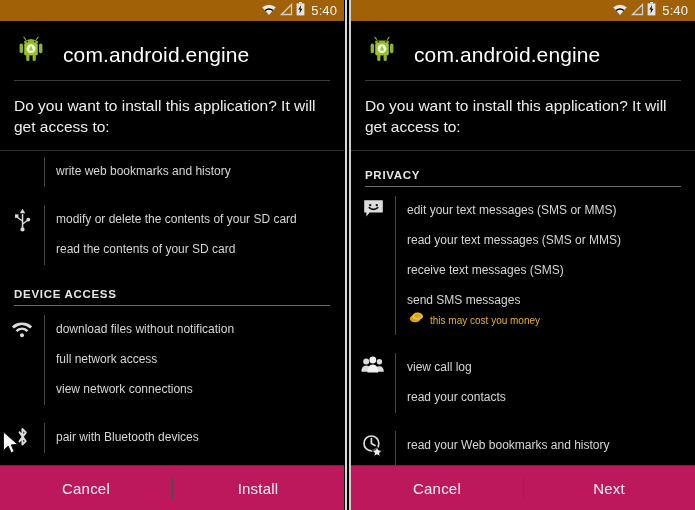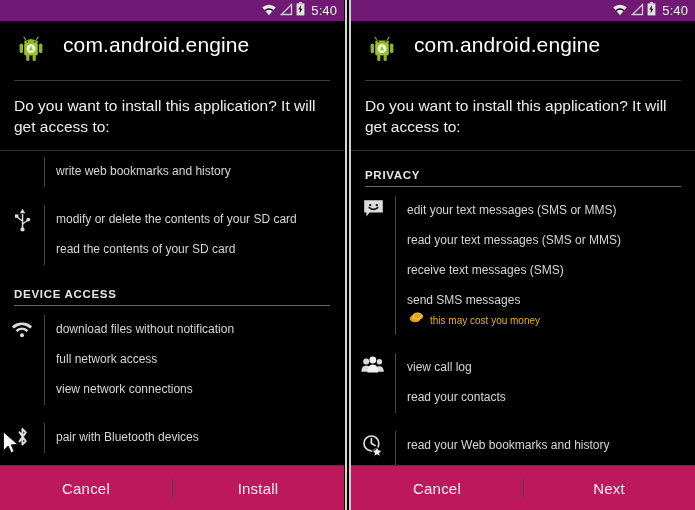--- a/index.html
+++ b/index.html
@@ -48,41 +48,41 @@
     position: absolute;
     left: 5px; top: 0;
     width: 2px; height: 510px;
     background: #cfcfcf;
   }
 
   
   .statusbar {
     height: 21px;
     flex: 0 0 21px;
-    background: #701a75;
+    background: #a16207;
     display: flex;
     align-items: center;
     justify-content: flex-end;
     padding-right: 7px;
     box-sizing: border-box;
     gap: 3px;
   }
   .statusbar .clock {
     font-size: 13px;
     color: #f2f2f2;
     letter-spacing: 0.1px;
     margin-left: 3px;
   }
   .sb-icon { display: block; }
 
   
   .app-header {
     flex: 0 0 auto;
     display: flex;
-    align-items: flex-start;
+    align-items: flex-end;
     padding: 12px 12px 13px 14px;
     box-sizing: border-box;
   }
   .app-icon {
     width: 34px; height: 34px;
     flex: 0 0 34px;
     margin-right: 15px;
     position: relative;
   }
   .app-title {

